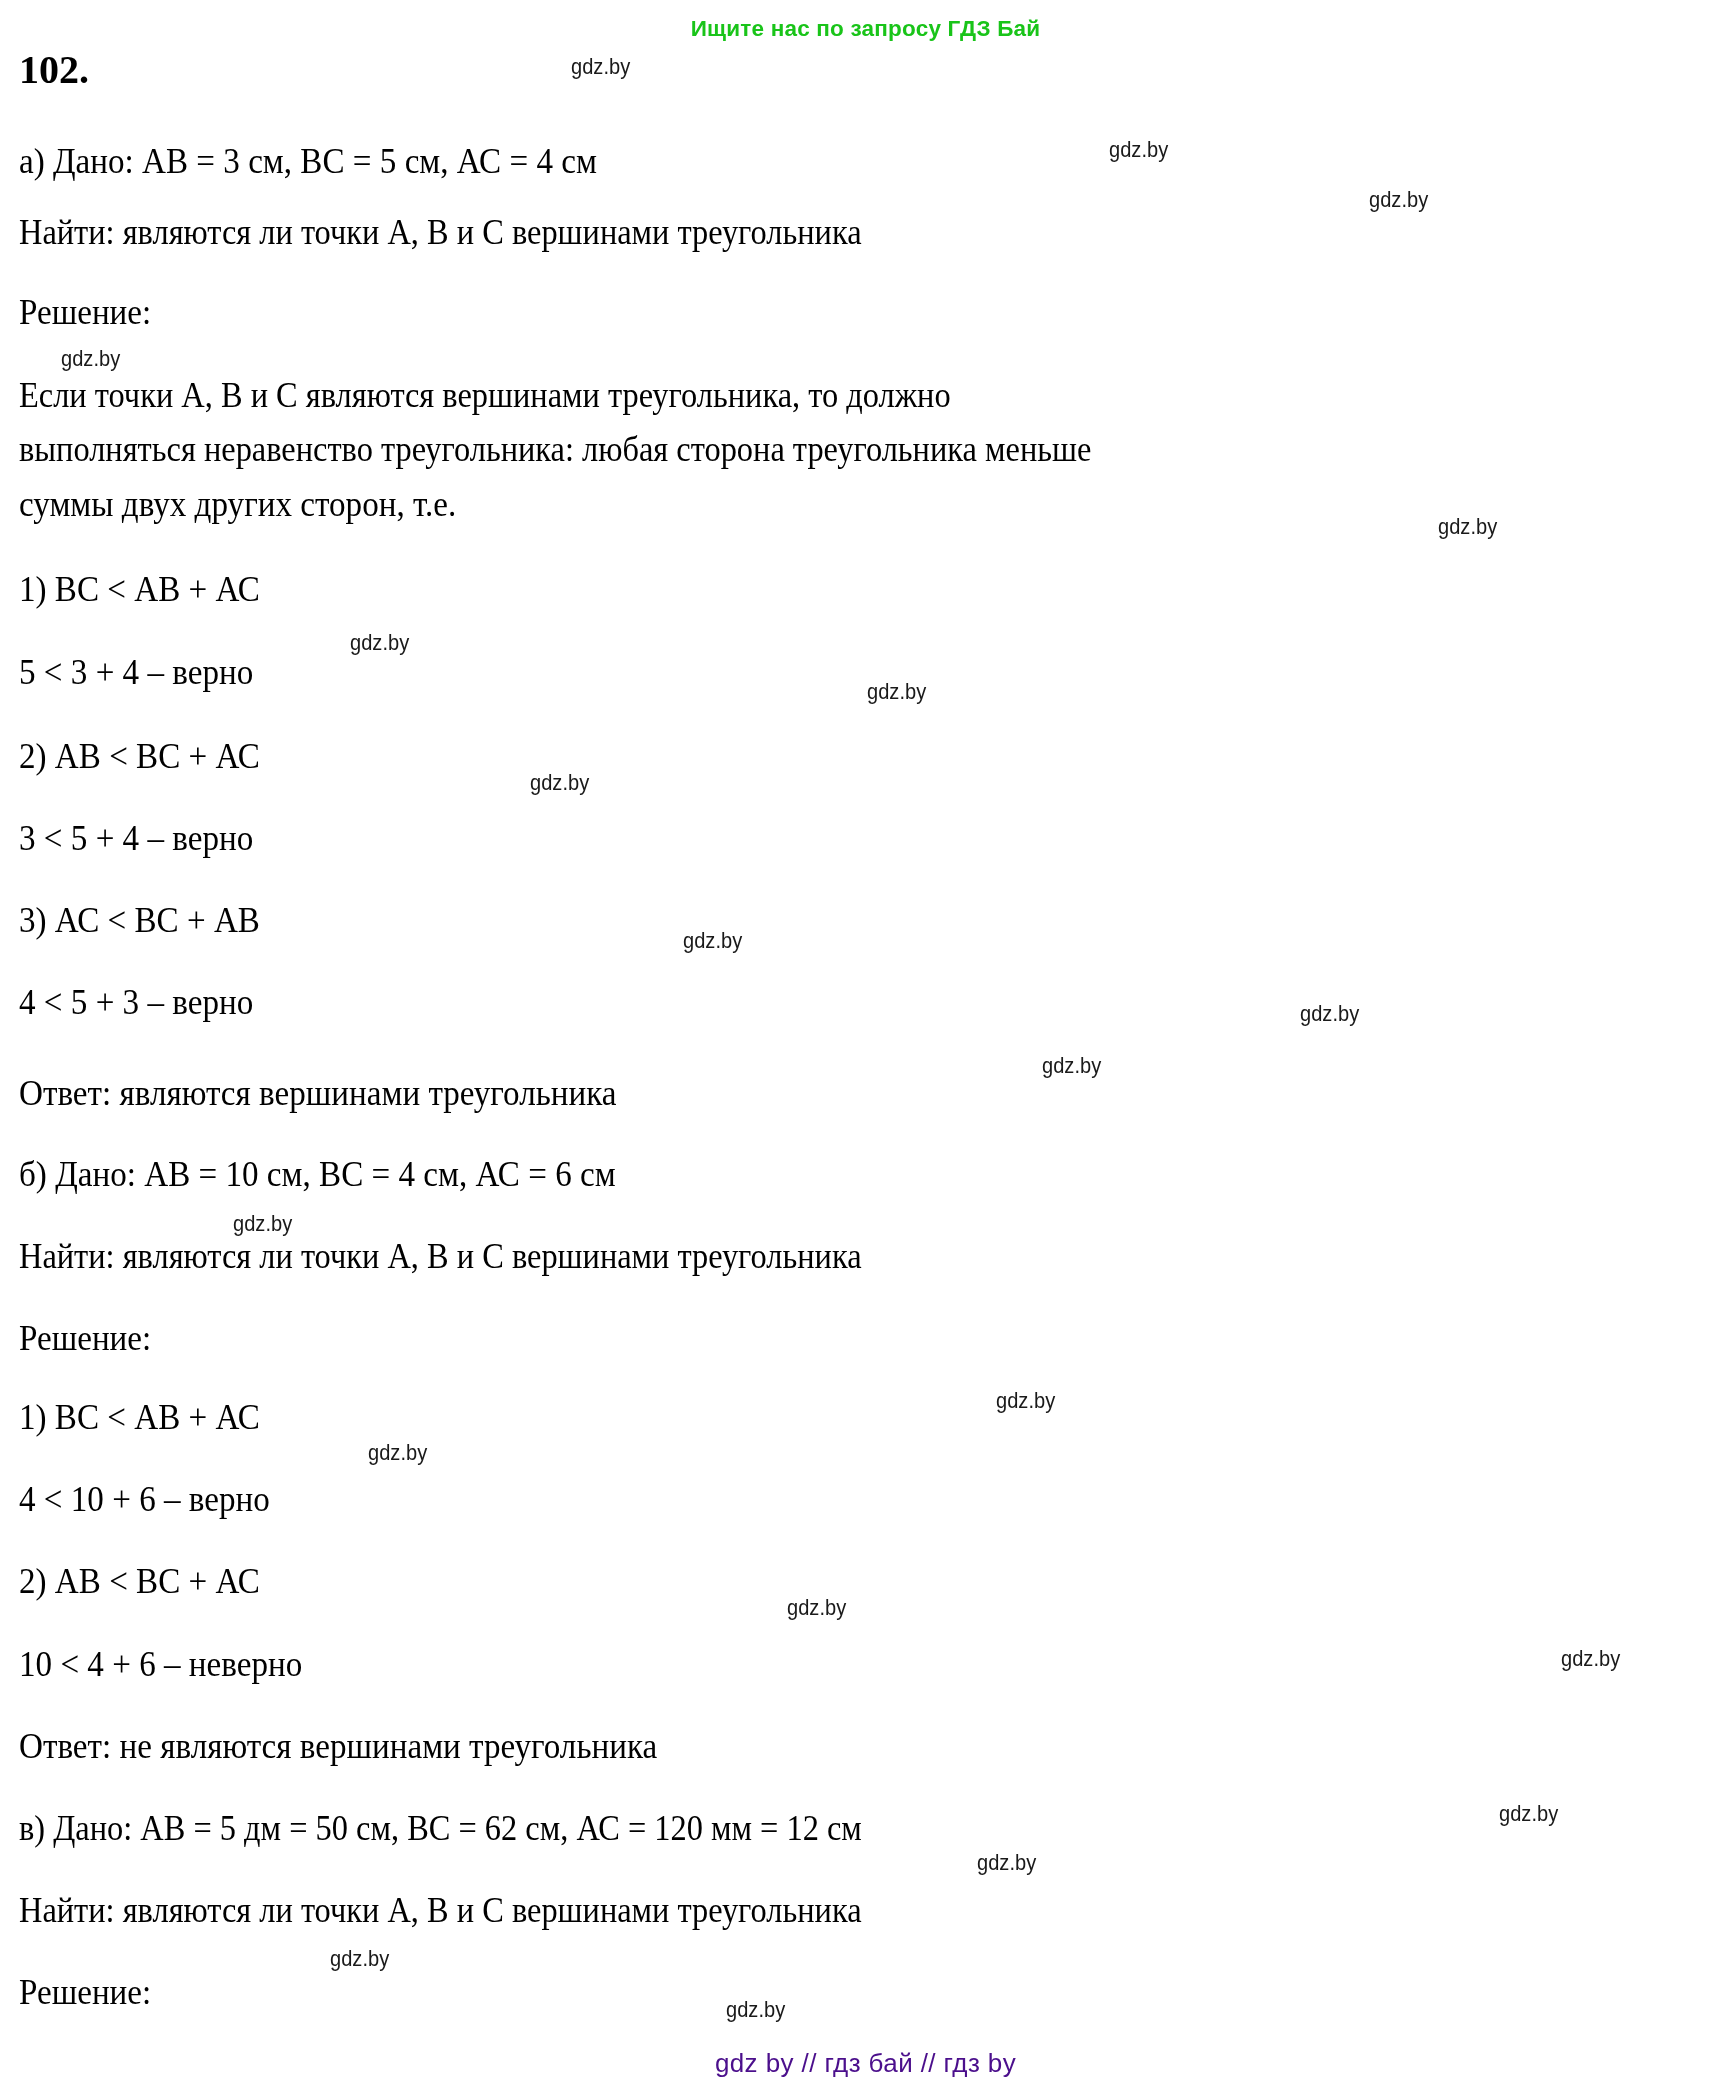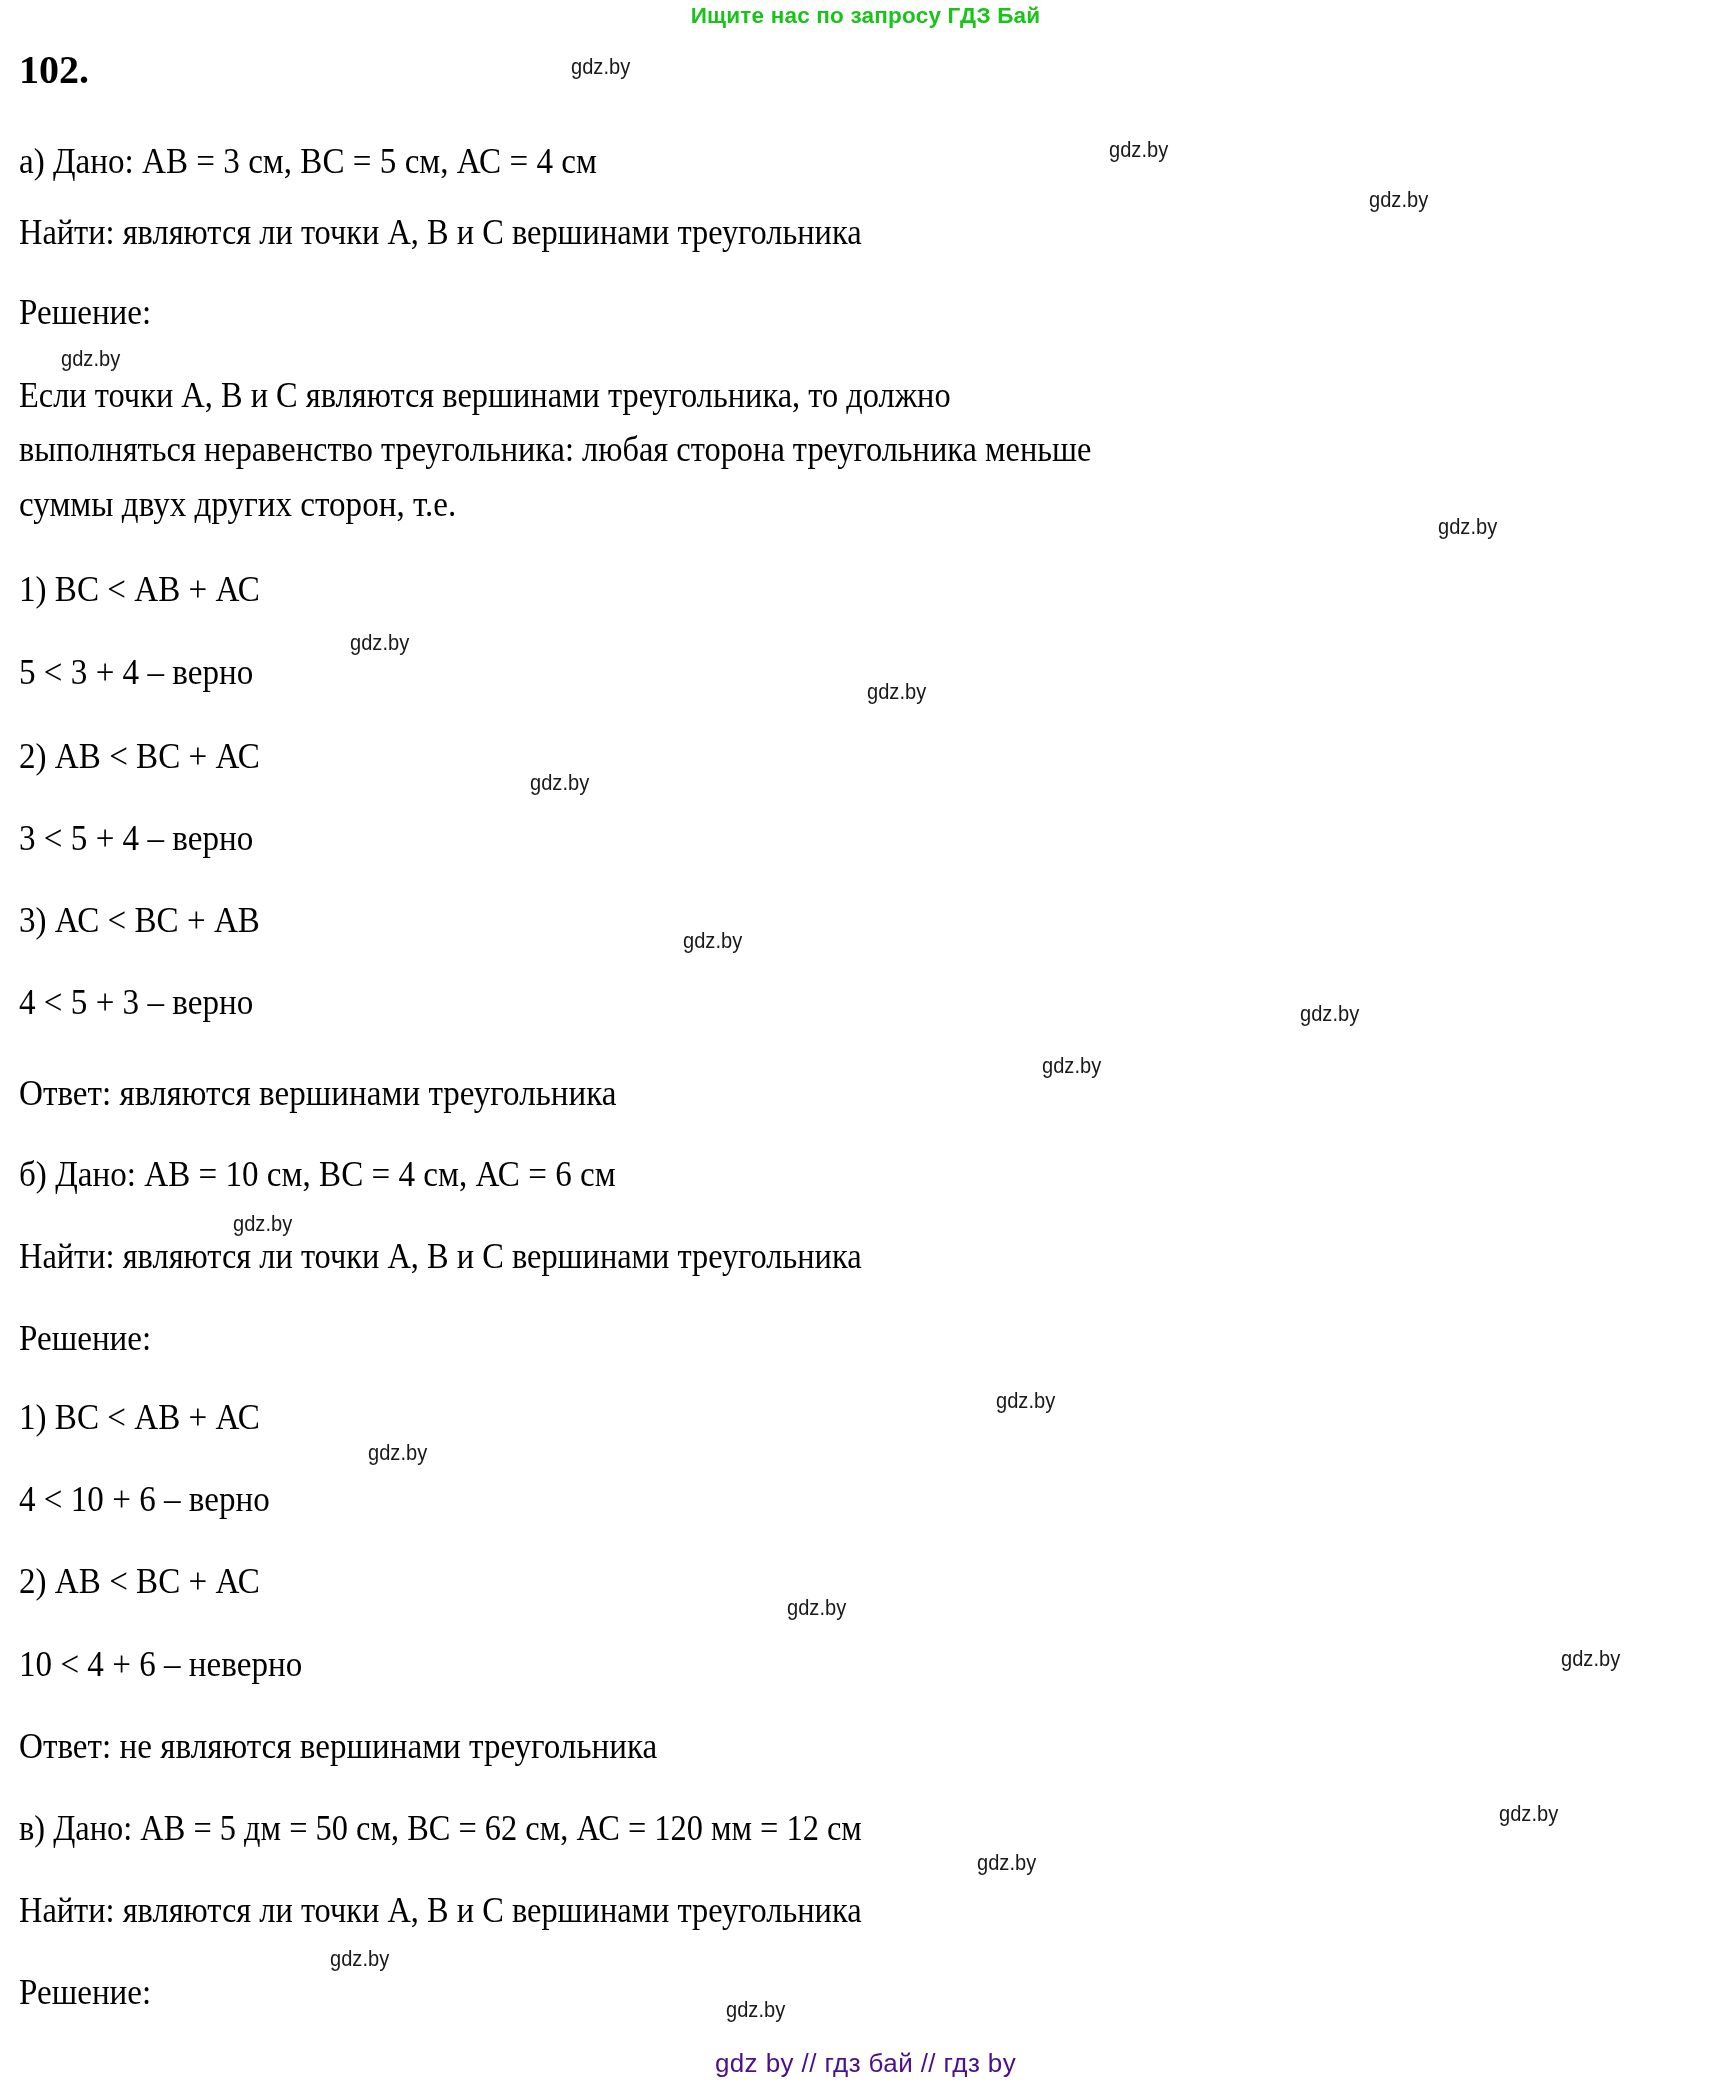--- a/index.html
+++ b/index.html
@@ -12,21 +12,21 @@
     width: 1731px;
     height: 2094px;
     background: #ffffff;
     overflow: hidden;
     font-family: "Liberation Serif", "DejaVu Serif", serif;
   }
 
   
   .promo {
     position: absolute;
-    top: 3px;
+    top: 16px;
     left: 0;
     width: 1731px;
     text-align: center;
     font-family: "Liberation Sans", "DejaVu Sans", sans-serif;
     font-size: 22.5px;
     font-weight: 700;
     color: #19c419;
     letter-spacing: 0.2px;
     white-space: nowrap;
   }

